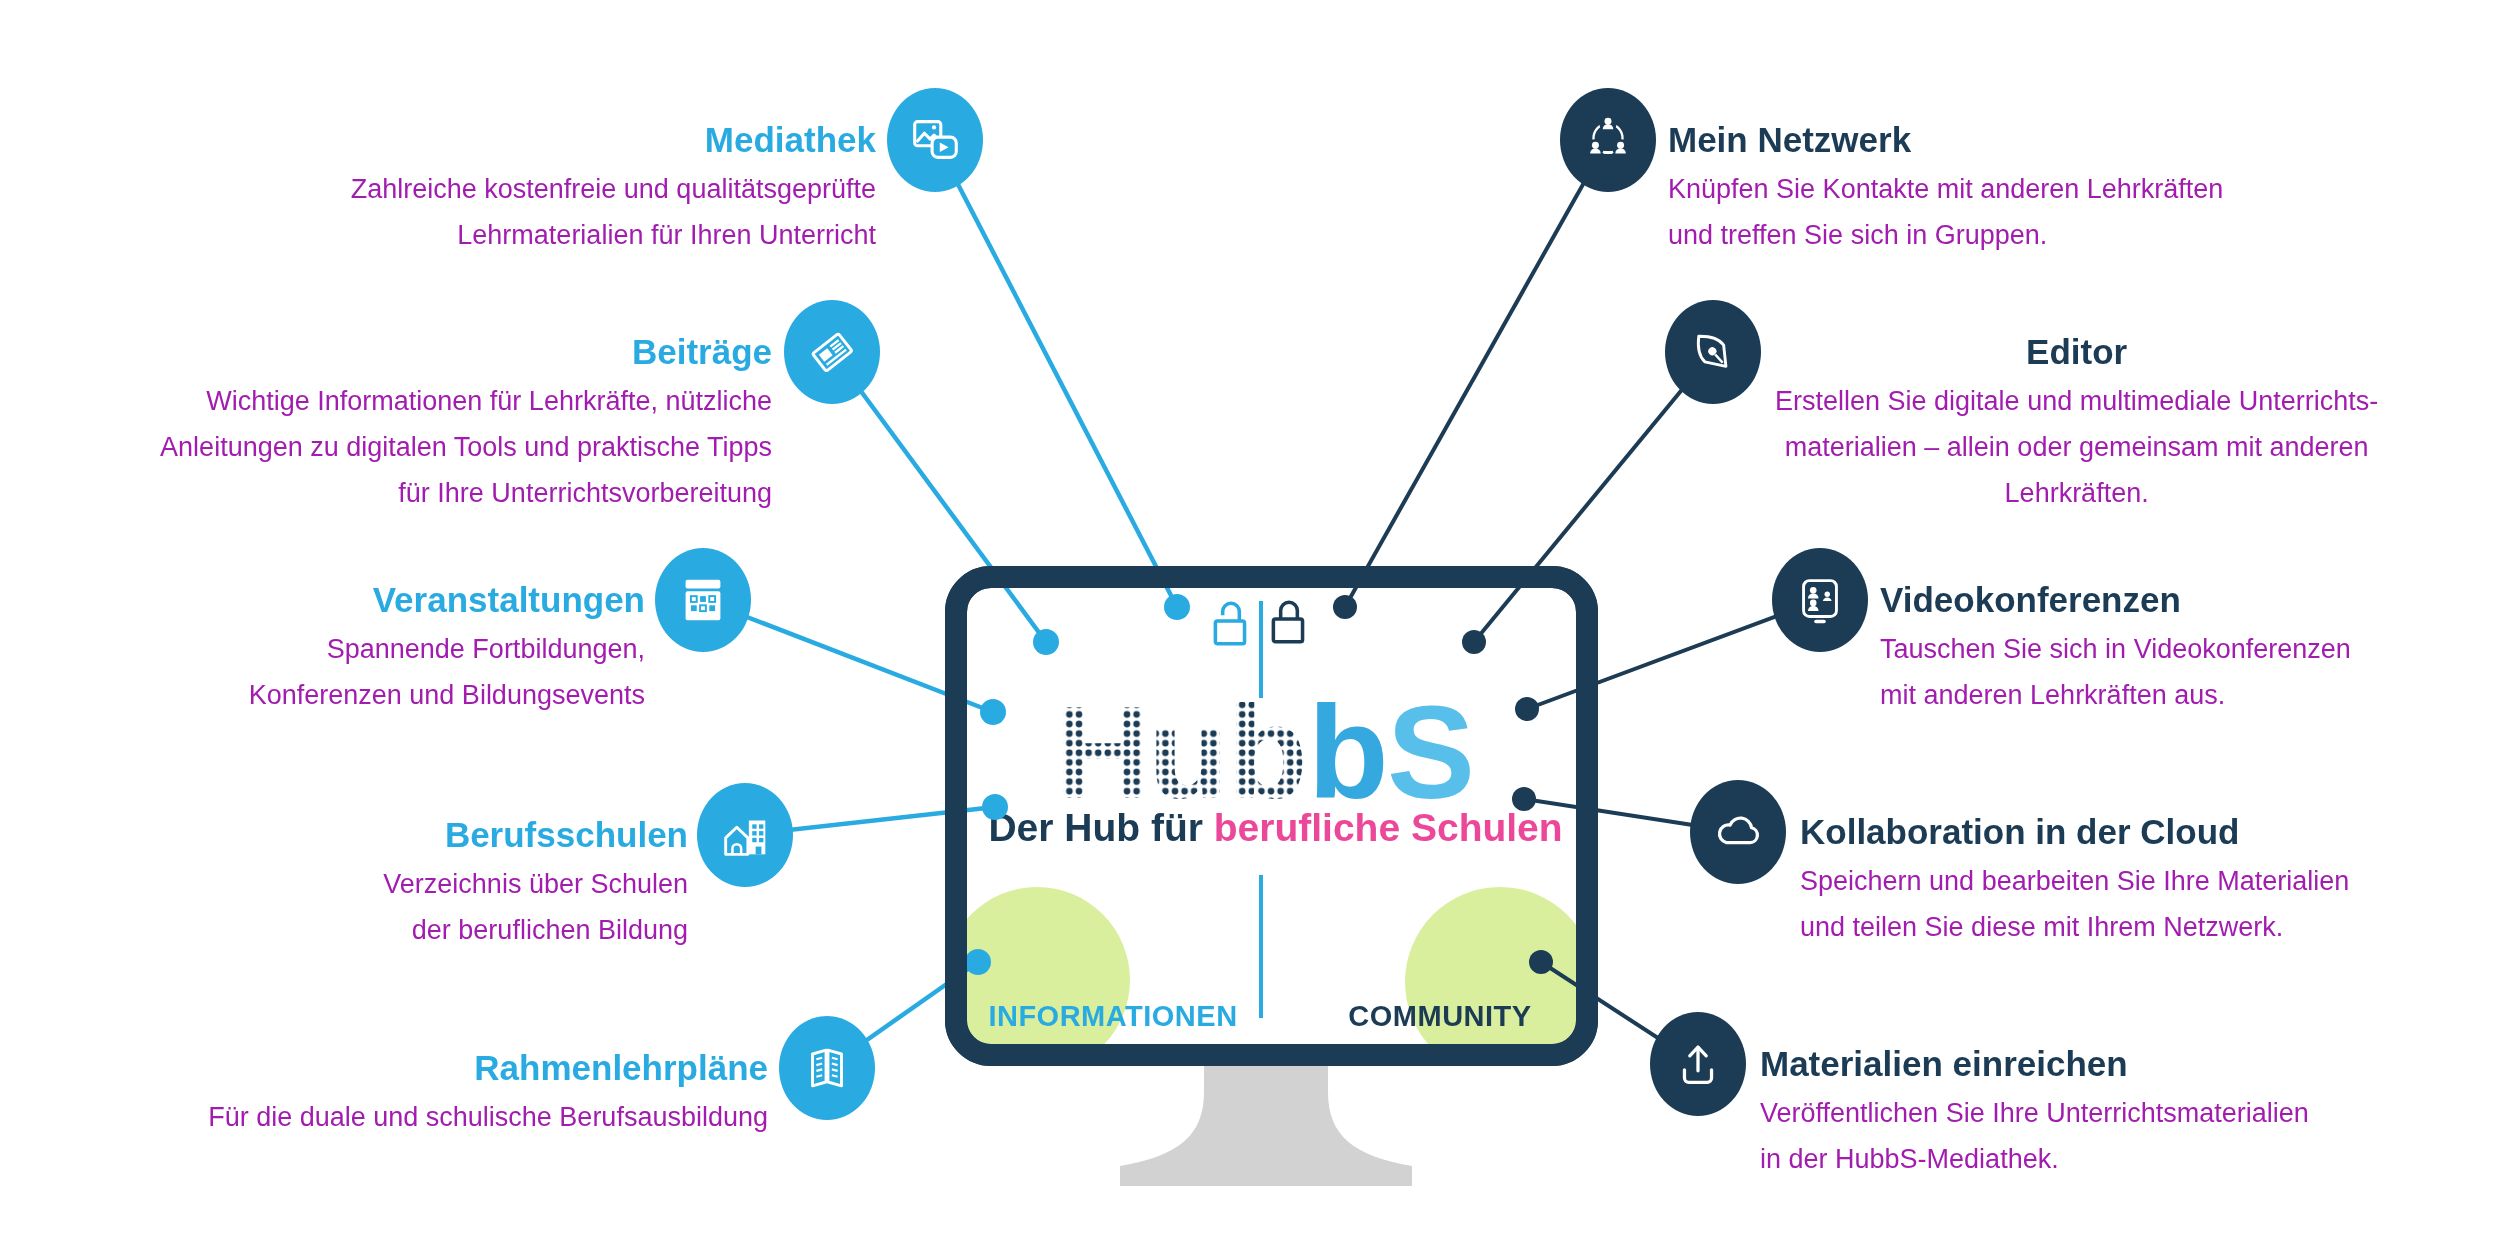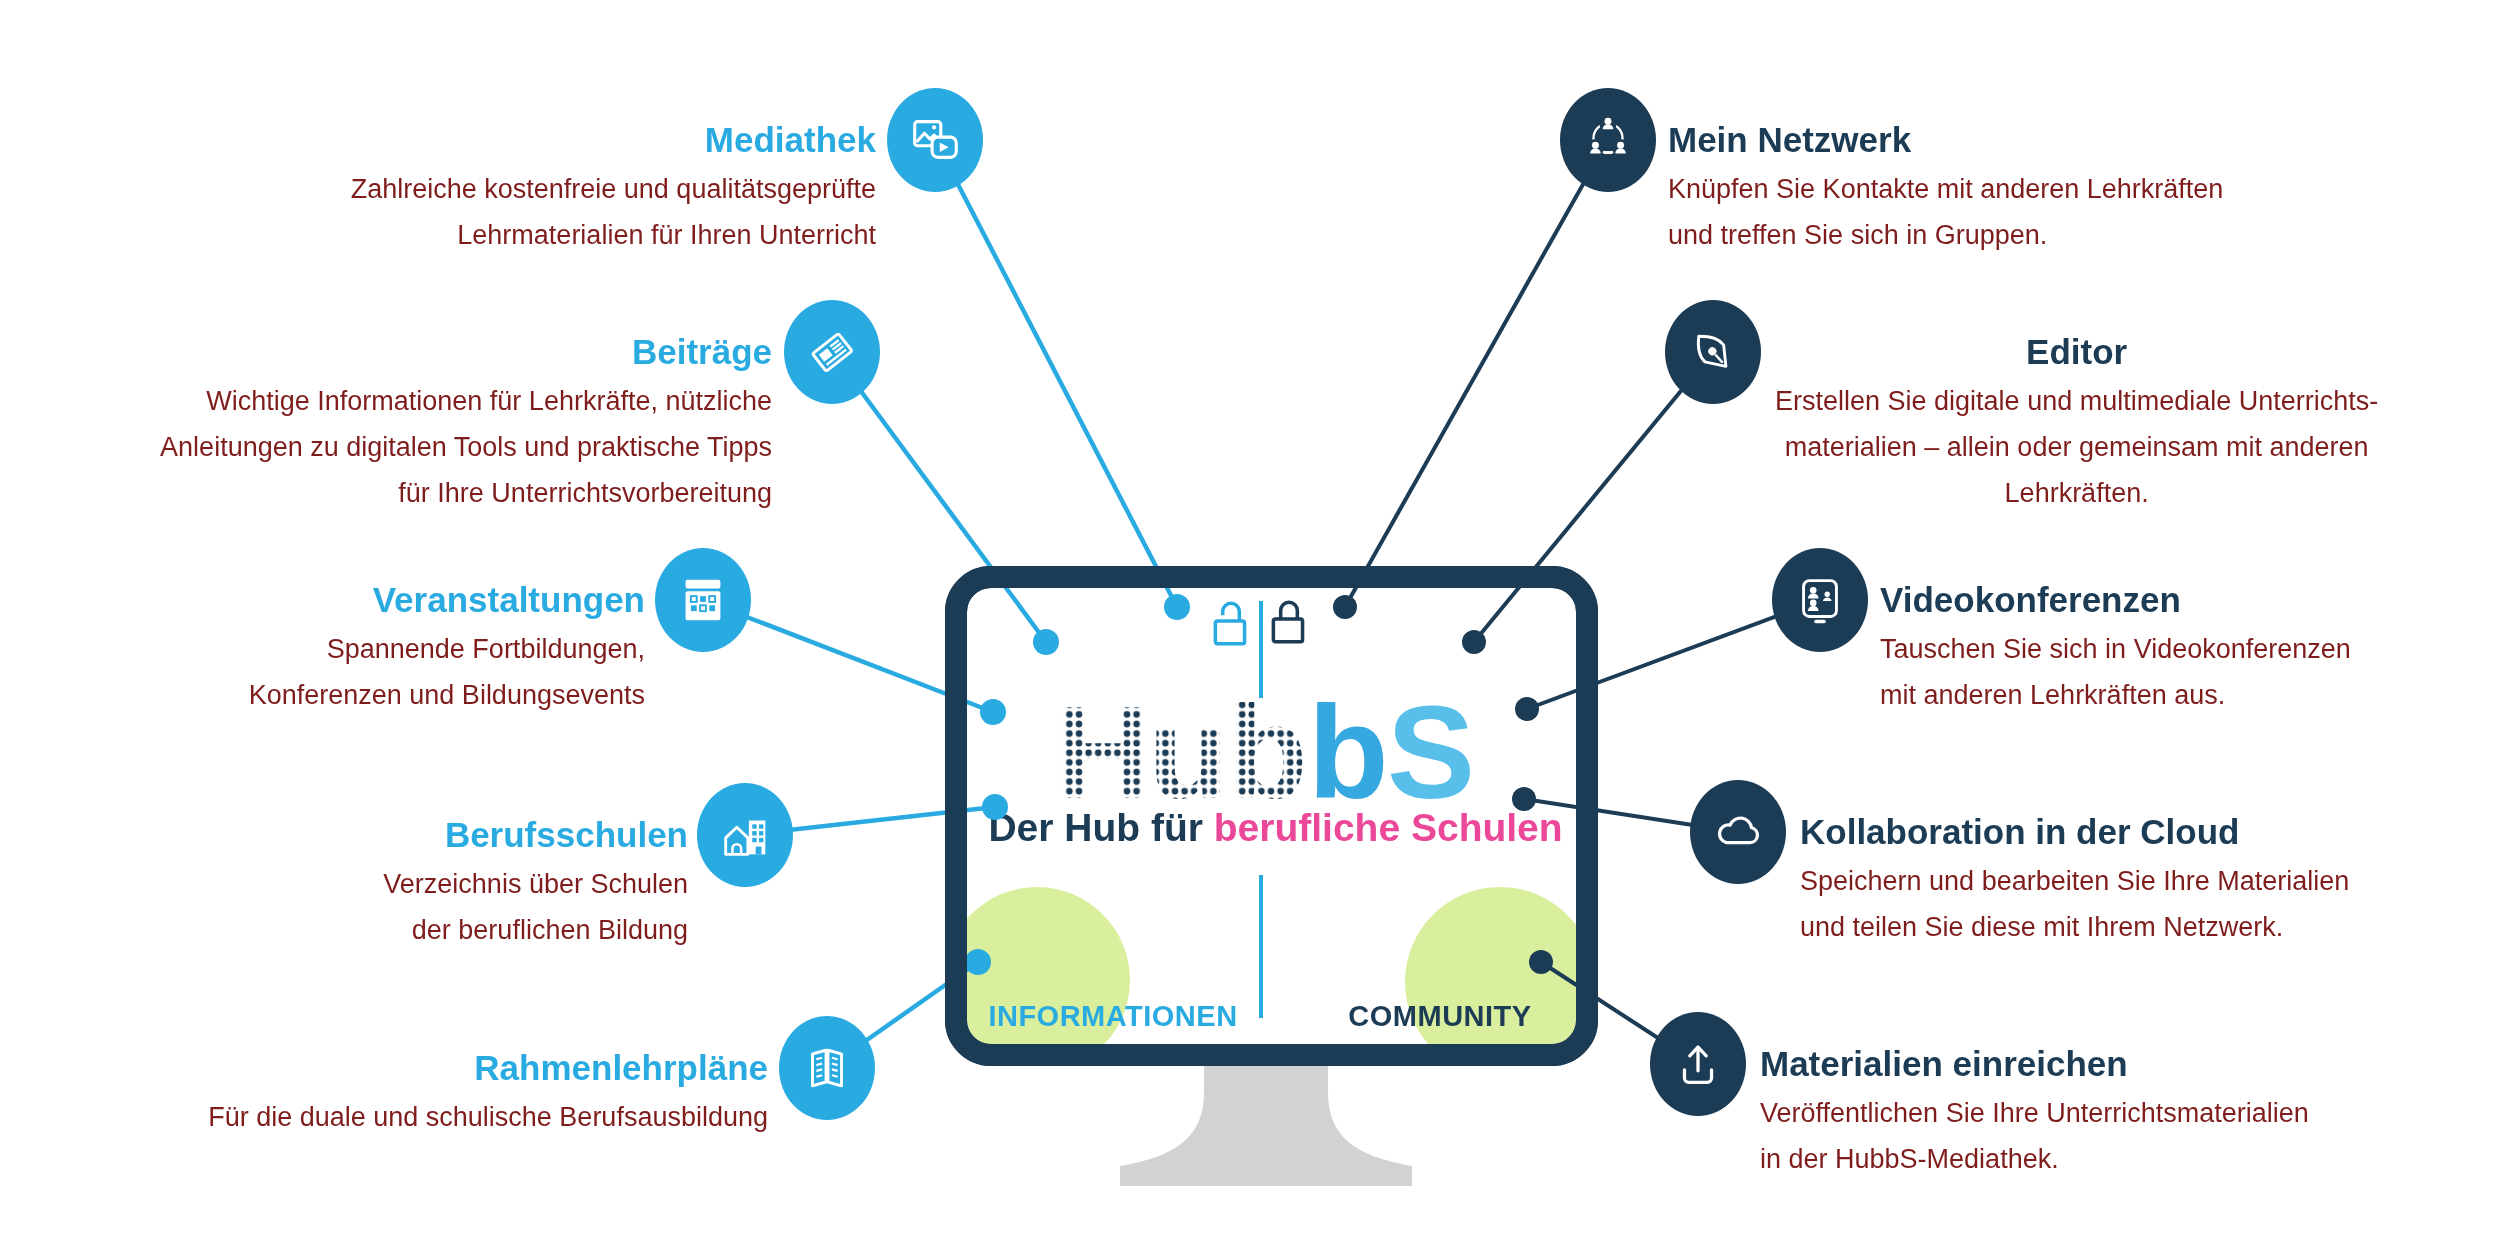--- a/index.html
+++ b/index.html
@@ -43,21 +43,21 @@
   #zone-left{left:146px;top:428px;color:#29abe2;}
   #zone-right{left:473px;top:428px;color:#1c3b55;}
 
   
   .feature{position:absolute;}
   .feature .title{font-weight:bold;font-size:35px;line-height:44px;white-space:nowrap;}
   .feature.left-side{text-align:right;}
   .feature.left-side .title{color:#29abe2;}
   .feature.right-side{text-align:left;}
   .feature.right-side .title{color:#1c3b55;}
-  .feature .body{margin-top:4px;font-size:27px;line-height:46px;color:#7f1d1d;}
+  .feature .body{margin-top:4px;font-size:27px;line-height:46px;color:#a21caf;}
   .feature .body div{white-space:nowrap;}
 
   
   .icon-badge{position:absolute;width:96px;height:104px;border-radius:50%;
               display:flex;align-items:center;justify-content:center;}
   .icon-badge.blue{background:#29abe2;}
   .icon-badge.navy{background:#1c3b55;}
 </style>
 </head>
 <body>

